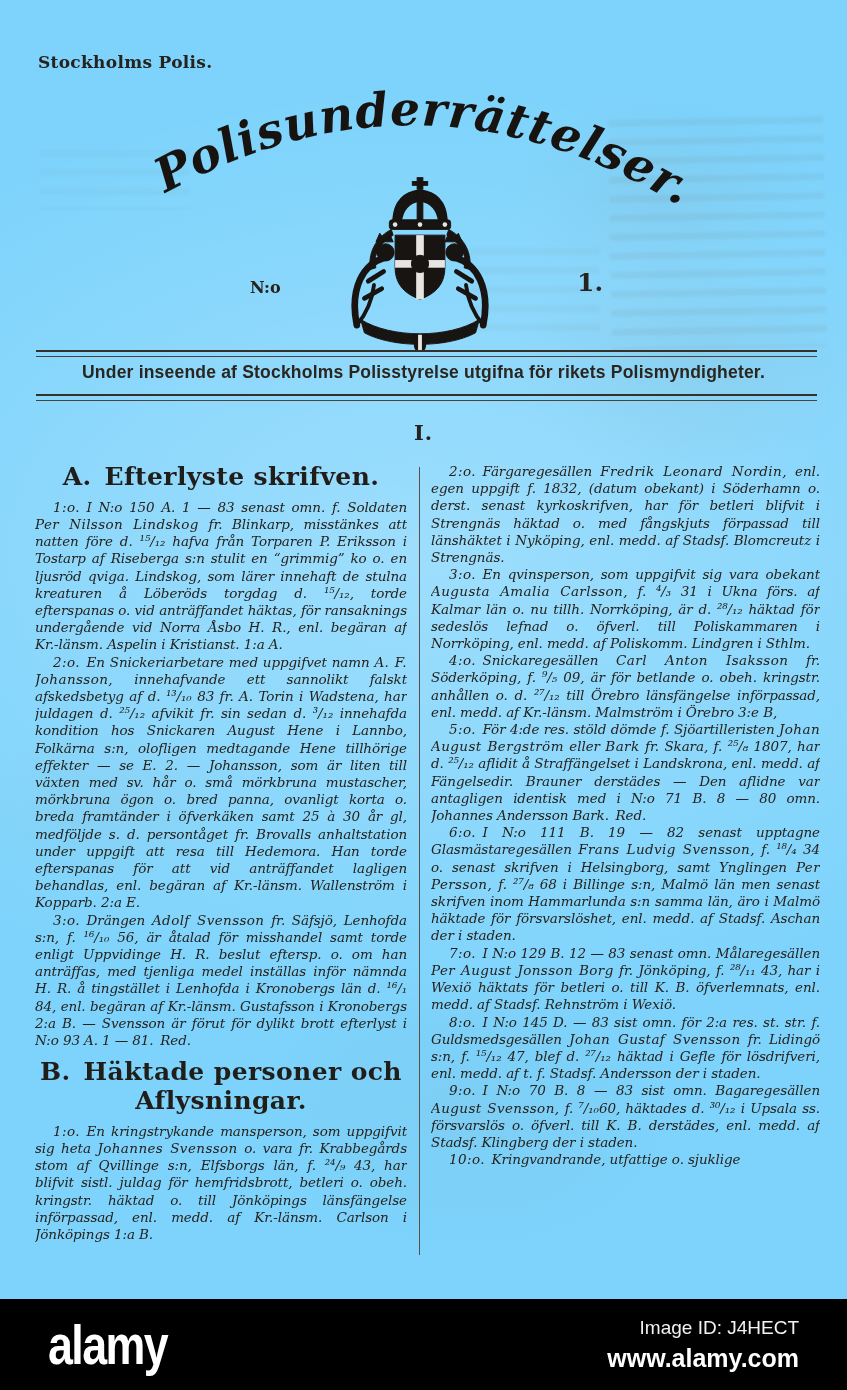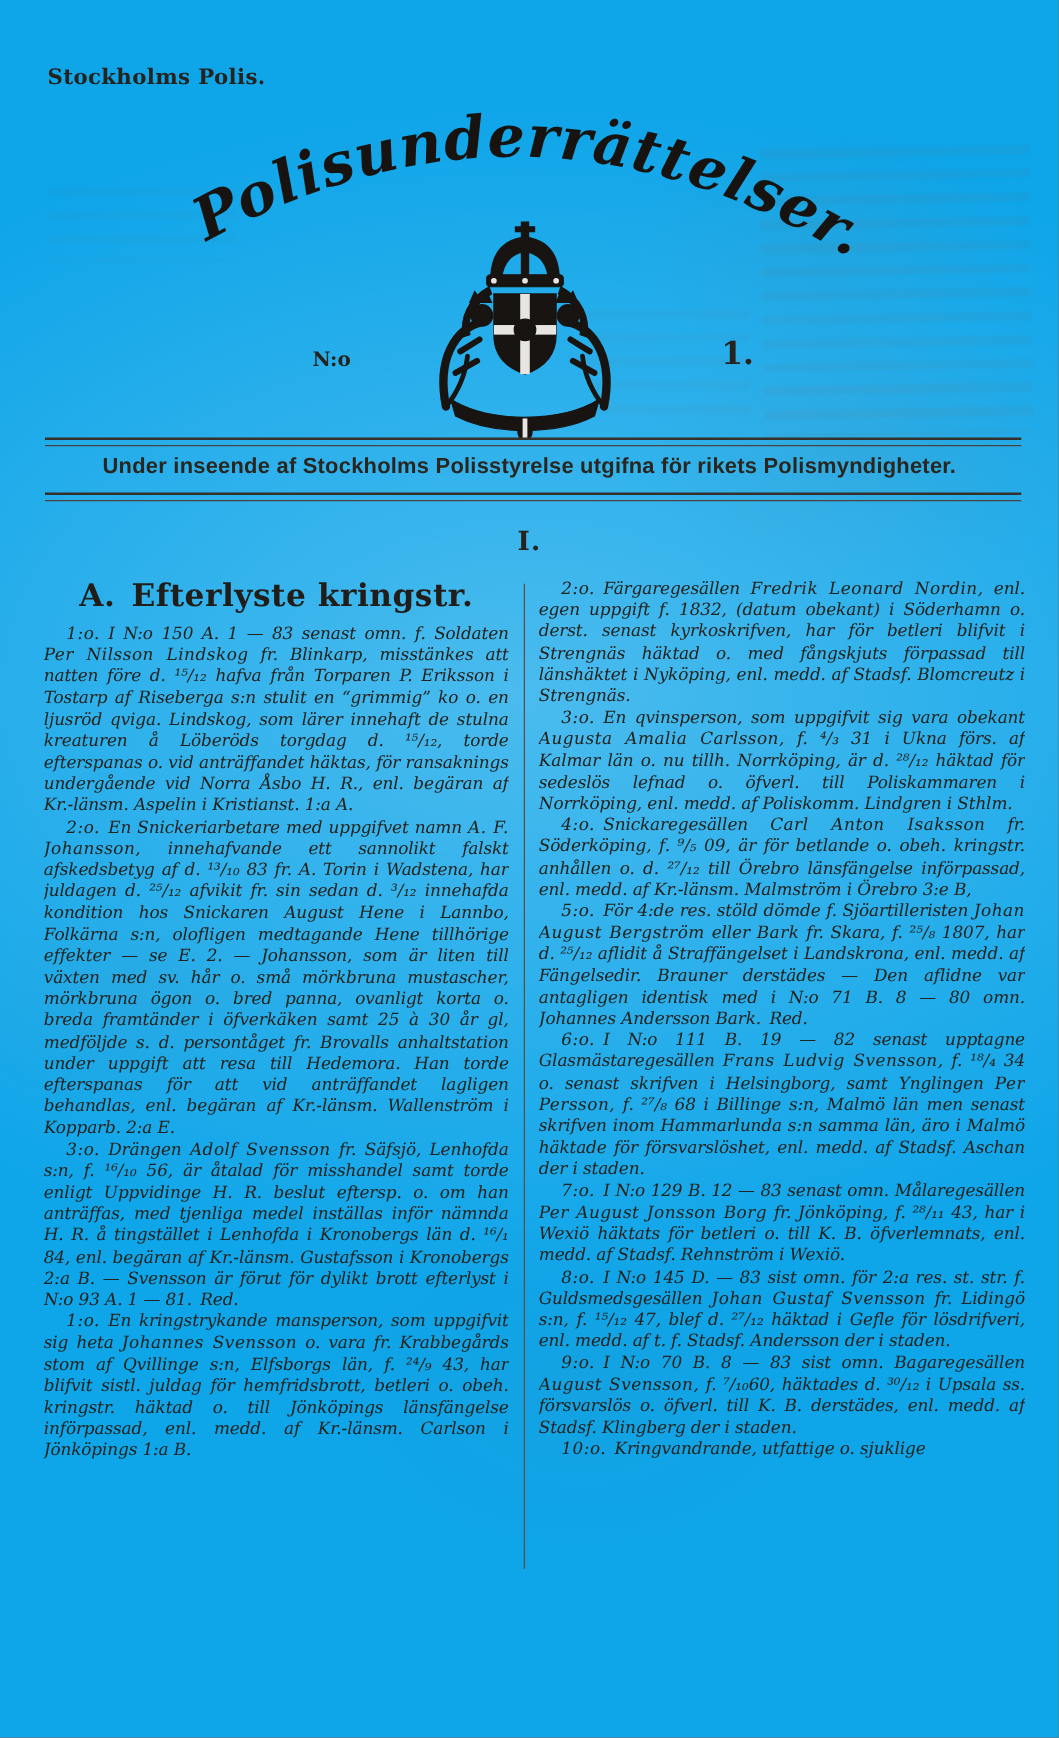--- a/index.html
+++ b/index.html
@@ -1,18 +1,18 @@
 <!DOCTYPE html>
 <html><head>
 <meta charset="utf-8">
 <style>
   html,body{margin:0;padding:0;background:#6f6f6f;}
   .canvas{
     position:relative;width:847px;height:1390px;overflow:hidden;
-    background:#0ea5e9;color:#26221d;
+    background:#7dd3fc;color:#26221d;
     font-family:"DejaVu Serif",serif;
   }
   
   .paper-texture{
     position:absolute;inset:0;pointer-events:none;
     background:
       radial-gradient(220px 140px at 78% 14%, rgba(120,112,100,.07), transparent 70%),
       radial-gradient(260px 160px at 82% 26%, rgba(120,112,100,.08), transparent 70%),
       radial-gradient(200px 120px at 12% 58%, rgba(120,112,100,.05), transparent 70%),
       radial-gradient(300px 200px at 55% 80%, rgba(120,112,100,.05), transparent 70%),
@@ -154,33 +154,41 @@
   <span class="issue-number">1.</span>
 
   <div class="rule r1"></div>
   <div class="subtitle">Under inseende af Stockholms Polisstyrelse utgifna för rikets Polismyndigheter.</div>
   <div class="rule r2"></div>
 
   <div class="numeral">I.</div>
 
   <main class="columns">
     <section class="col col-left">
-        <h2 class="sec-heading">A. Efterlyste kringstr.</h2>
+        <h2 class="sec-heading">A. Efterlyste skrifven.</h2>
         <p class="entry"><span class="bname">1:o.</span><span> I N:o 150 A. 1 — 83 senast omn. f. Soldaten </span><span class="bname">Per Nilsson Lindskog</span><span> fr. Blinkarp, misstänkes att natten före d. ¹⁵/₁₂ hafva från Torparen P. Eriksson i Tostarp af Riseberga s:n stulit en “grimmig” ko o. en ljusröd qviga. Lindskog, som lärer innehaft de stulna kreaturen å Löberöds torgdag d. ¹⁵/₁₂, torde efterspanas o. vid anträffandet häktas, för ransaknings undergående vid Norra Åsbo H. R., enl. begäran af Kr.-länsm. Aspelin i Kristianst. 1:a A.</span></p>
         <p class="entry"><span class="bname">2:o.</span><span> En Snickeriarbetare med uppgifvet namn </span><span class="bname">A. F. Johansson,</span><span> innehafvande ett sannolikt falskt afskedsbetyg af d. ¹³/₁₀ 83 fr. A. Torin i Wadstena, har juldagen d. ²⁵/₁₂ afvikit fr. sin sedan d. ³/₁₂ innehafda kondition hos Snickaren August Hene i Lannbo, Folkärna s:n, olofligen medtagande Hene tillhörige effekter — se E. 2. — Johansson, som är liten till växten med sv. hår o. små mörkbruna mustascher, mörkbruna ögon o. bred panna, ovanligt korta o. breda framtänder i öfverkäken samt 25 à 30 år gl, medföljde s. d. persontåget fr. Brovalls anhaltstation under uppgift att resa till Hedemora. Han torde efterspanas för att vid anträffandet lagligen behandlas, enl. begäran af Kr.-länsm. Wallenström i Kopparb. 2:a E.</span></p>
         <p class="entry"><span class="bname">3:o.</span><span> Drängen </span><span class="bname">Adolf Svensson</span><span> fr. Säfsjö, Lenhofda s:n, f. ¹⁶/₁₀ 56, är åtalad för misshandel samt torde enligt Uppvidinge H. R. beslut eftersp. o. om han anträffas, med tjenliga medel inställas inför nämnda H. R. å tingstället i Lenhofda i Kronobergs län d. ¹⁶/₁ 84, enl. begäran af Kr.-länsm. Gustafsson i Kronobergs 2:a B. — Svensson är förut för dylikt brott efterlyst i N:o 93 A. 1 — 81. Red.</span></p>
+        <h2 class="sec-heading second">B. Häktade personer och Aflysningar.</h2>
         <p class="entry"><span class="bname">1:o.</span><span> En kringstrykande mansperson, som uppgifvit sig heta </span><span class="bname">Johannes Svensson</span><span> o. vara fr. Krabbegårds stom af Qvillinge s:n, Elfsborgs län, f. ²⁴/₉ 43, har blifvit sistl. juldag för hemfridsbrott, betleri o. obeh. kringstr. häktad o. till Jönköpings länsfängelse införpassad, enl. medd. af Kr.-länsm. Carlson i Jönköpings 1:a B.</span></p>
       </section>
     <div class="col-divider"></div>
     <section class="col col-right">
         <p class="entry"><span class="bname">2:o.</span><span> Färgaregesällen </span><span class="bname">Fredrik Leonard Nordin,</span><span> enl. egen uppgift f. 1832, (datum obekant) i Söderhamn o. derst. senast kyrkoskrifven, har för betleri blifvit i Strengnäs häktad o. med fångskjuts förpassad till länshäktet i Nyköping, enl. medd. af Stadsf. Blomcreutz i Strengnäs.</span></p>
         <p class="entry"><span class="bname">3:o.</span><span> En qvinsperson, som uppgifvit sig vara obekant </span><span class="bname">Augusta Amalia Carlsson,</span><span> f. ⁴/₃ 31 i Ukna förs. af Kalmar län o. nu tillh. Norrköping, är d. ²⁸/₁₂ häktad för sedeslös lefnad o. öfverl. till Poliskammaren i Norrköping, enl. medd. af Poliskomm. Lindgren i Sthlm.</span></p>
         <p class="entry"><span class="bname">4:o.</span><span> Snickaregesällen </span><span class="bname">Carl Anton Isaksson</span><span> fr. Söderköping, f. ⁹/₅ 09, är för betlande o. obeh. kringstr. anhållen o. d. ²⁷/₁₂ till Örebro länsfängelse införpassad, enl. medd. af Kr.-länsm. Malmström i Örebro 3:e B,</span></p>
         <p class="entry"><span class="bname">5:o.</span><span> För 4:de res. stöld dömde f. Sjöartilleristen </span><span class="bname">Johan August Bergström</span><span> eller </span><span class="bname">Bark</span><span> fr. Skara, f. ²⁵/₈ 1807, har d. ²⁵/₁₂ aflidit å Straffängelset i Landskrona, enl. medd. af Fängelsedir. Brauner derstädes — Den aflidne var antagligen identisk med i N:o 71 B. 8 — 80 omn. Johannes Andersson Bark. Red.</span></p>
         <p class="entry"><span class="bname">6:o.</span><span> I N:o 111 B. 19 — 82 senast upptagne Glasmästaregesällen </span><span class="bname">Frans Ludvig Svensson,</span><span> f. ¹⁸/₄ 34 o. senast skrifven i Helsingborg, samt Ynglingen </span><span class="bname">Per Persson,</span><span> f. ²⁷/₈ 68 i Billinge s:n, Malmö län men senast skrifven inom Hammarlunda s:n samma län, äro i Malmö häktade för försvarslöshet, enl. medd. af Stadsf. Aschan der i staden.</span></p>
         <p class="entry"><span class="bname">7:o.</span><span> I N:o 129 B. 12 — 83 senast omn. Målaregesällen </span><span class="bname">Per August Jonsson Borg</span><span> fr. Jönköping, f. ²⁸/₁₁ 43, har i Wexiö häktats för betleri o. till K. B. öfverlemnats, enl. medd. af Stadsf. Rehnström i Wexiö.</span></p>
         <p class="entry"><span class="bname">8:o.</span><span> I N:o 145 D. — 83 sist omn. för 2:a res. st. str. f. Guldsmedsgesällen </span><span class="bname">Johan Gustaf Svensson</span><span> fr. Lidingö s:n, f. ¹⁵/₁₂ 47, blef d. ²⁷/₁₂ häktad i Gefle för lösdrifveri, enl. medd. af t. f. Stadsf. Andersson der i staden.</span></p>
         <p class="entry"><span class="bname">9:o.</span><span> I N:o 70 B. 8 — 83 sist omn. Bagaregesällen </span><span class="bname">August Svensson,</span><span> f. ⁷/₁₀60, häktades d. ³⁰/₁₂ i Upsala ss. försvarslös o. öfverl. till K. B. derstädes, enl. medd. af Stadsf. Klingberg der i staden.</span></p>
         <p class="entry"><span class="bname">10:o.</span><span> Kringvandrande, utfattige o. sjuklige</span></p>
       </section>
   </main>
 
+  <footer class="wm-bar">
+    <span class="alamy-logo">alamy</span>
+    <div class="wm-right">
+      <div class="wm-id">Image ID: J4HECT</div>
+      <div class="wm-url">www.alamy.com</div>
+    </div>
+  </footer>
 </div>
 
 </body></html>

